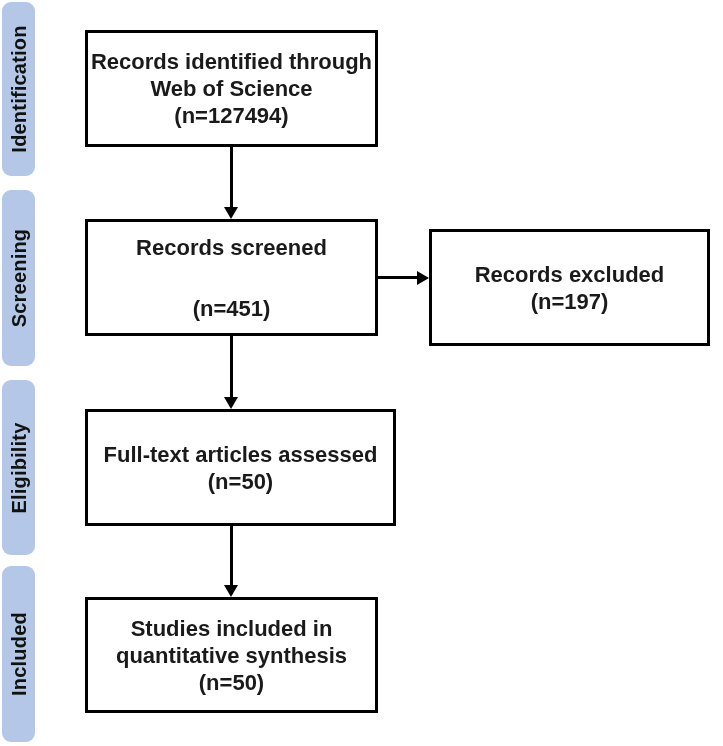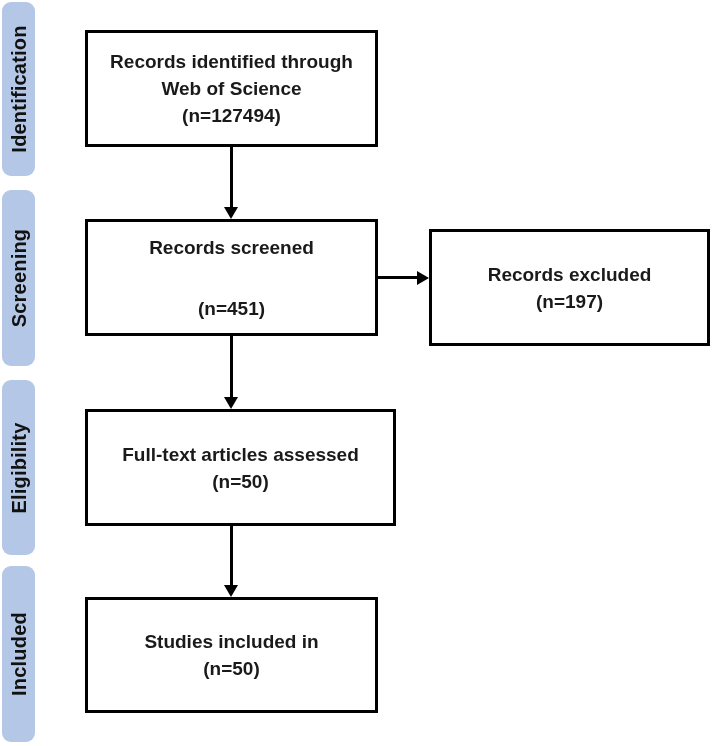--- a/index.html
+++ b/index.html
@@ -45,21 +45,21 @@
     position: absolute;
     box-sizing: border-box;
     border: 3px solid #000000;
     background: #ffffff;
     display: flex;
     flex-direction: column;
     justify-content: center;
     align-items: center;
     text-align: right;
     font-weight: bold;
-    font-size: 19px;
+    font-size: 22px;
     line-height: 27px;
     color: #1a1a1a;
   }
   #box-identified { left: 85px;  top: 30px;  width: 293px; height: 117px; }
   #box-screened   { left: 85px;  top: 219px; width: 293px; height: 117px; gap: 34px; }
   #box-excluded   { left: 429px; top: 229px; width: 281px; height: 117px; }
   #box-fulltext   { left: 85px;  top: 409px; width: 311px; height: 117px; }
   #box-included   { left: 85px;  top: 597px; width: 293px; height: 116px; }
   .fline { display: block; }
 
@@ -137,20 +137,21 @@
     <span class="fline">(n=197)</span>
   </div>
 
   <div class="fbox" id="box-fulltext">
     <span class="fline">Full-text articles assessed</span>
     <span class="fline">(n=50)</span>
   </div>
 
   <div class="fbox" id="box-included">
     <span class="fline">Studies included in</span>
+    <span class="fline">quantitative synthesis</span>
     <span class="fline">(n=50)</span>
   </div>
 
   <div>
     <div class="shaft-v" id="arrow1-shaft"></div>
     <div class="head-down" id="arrow1-head"></div>
   </div>
 
   <div>
     <div class="shaft-v" id="arrow2-shaft"></div>

